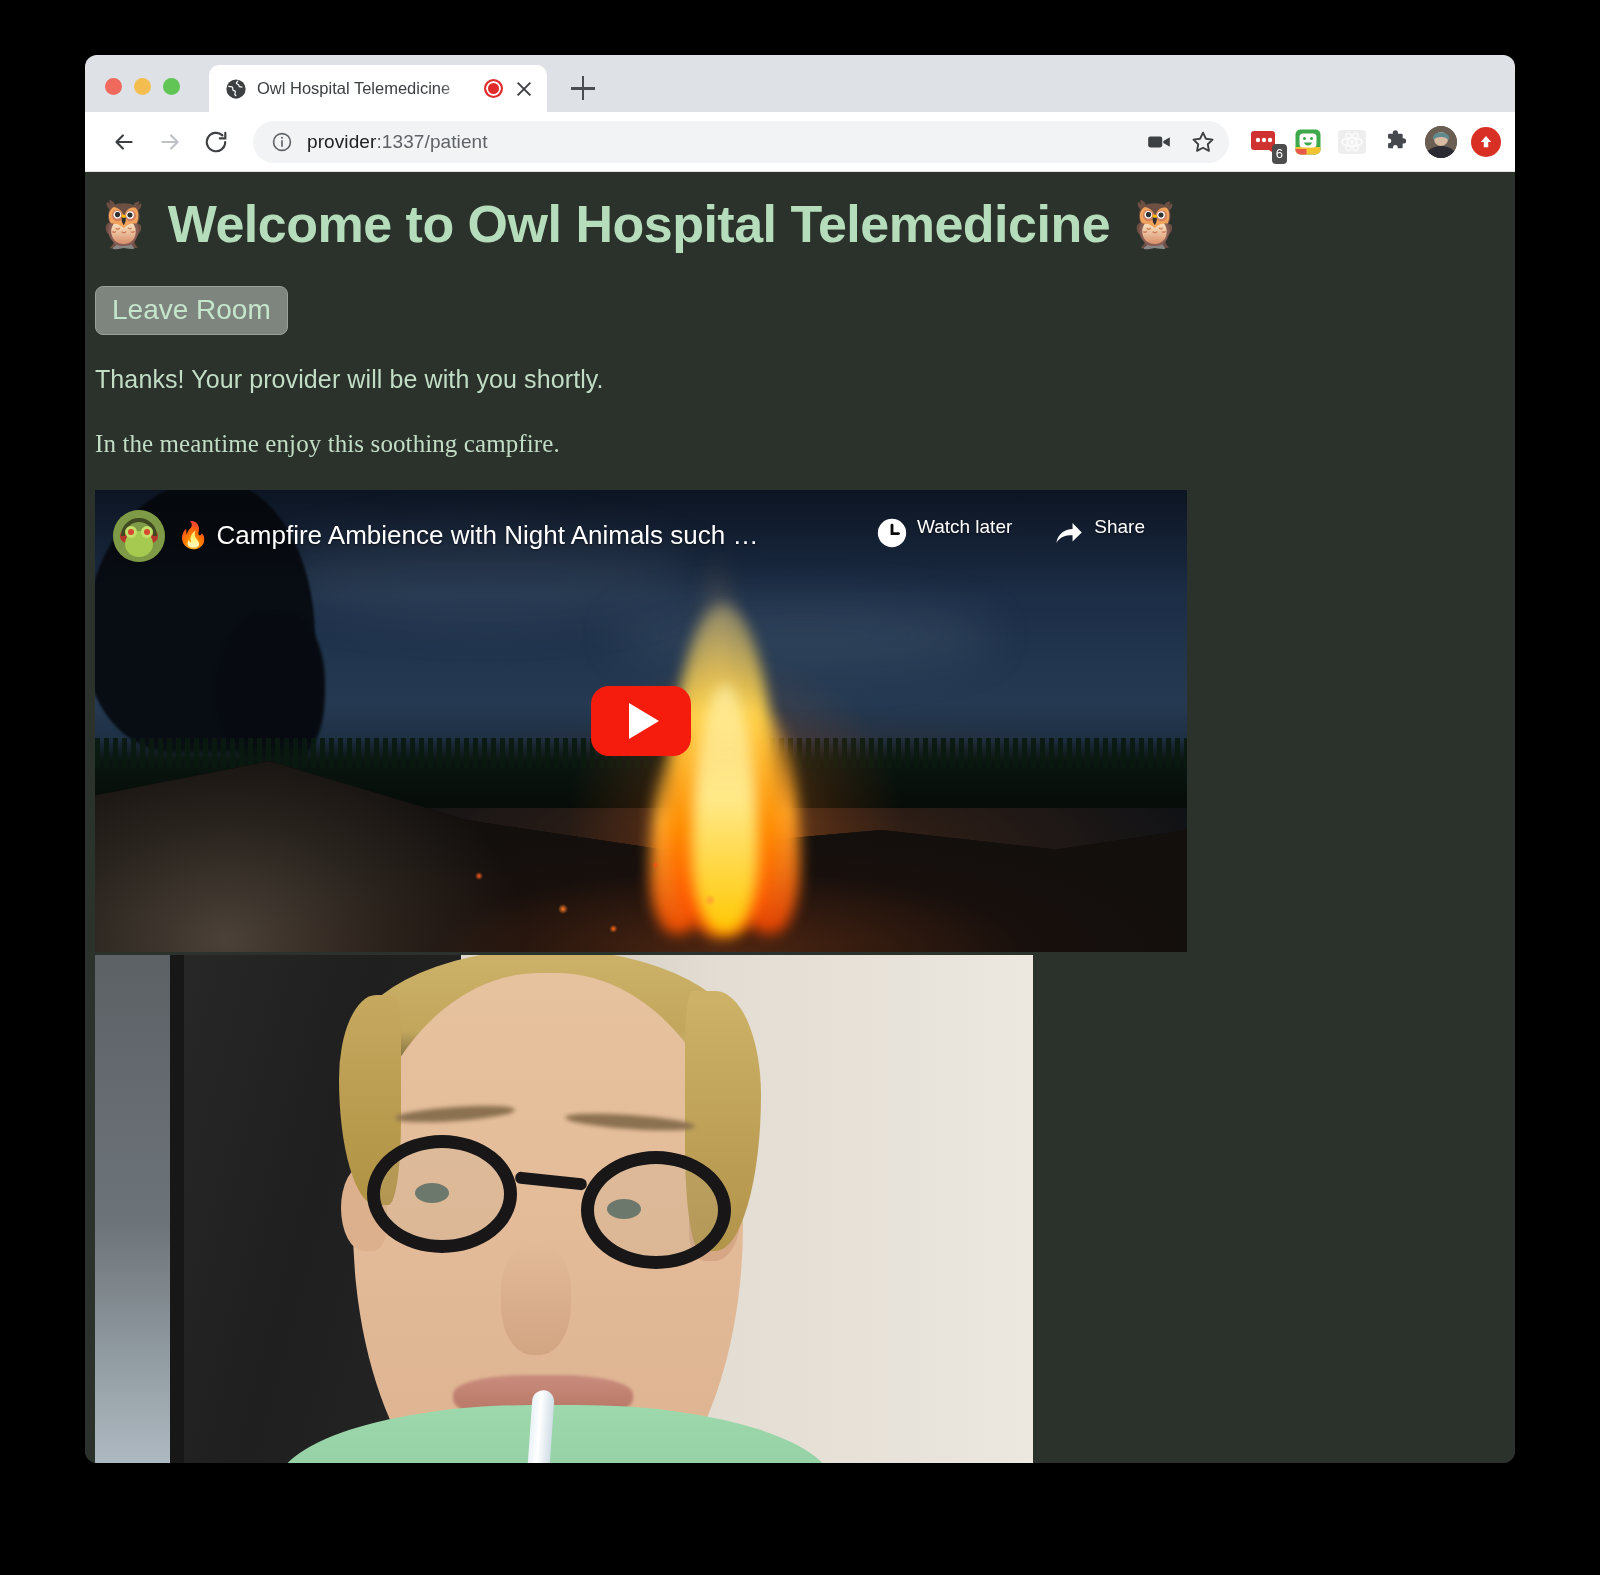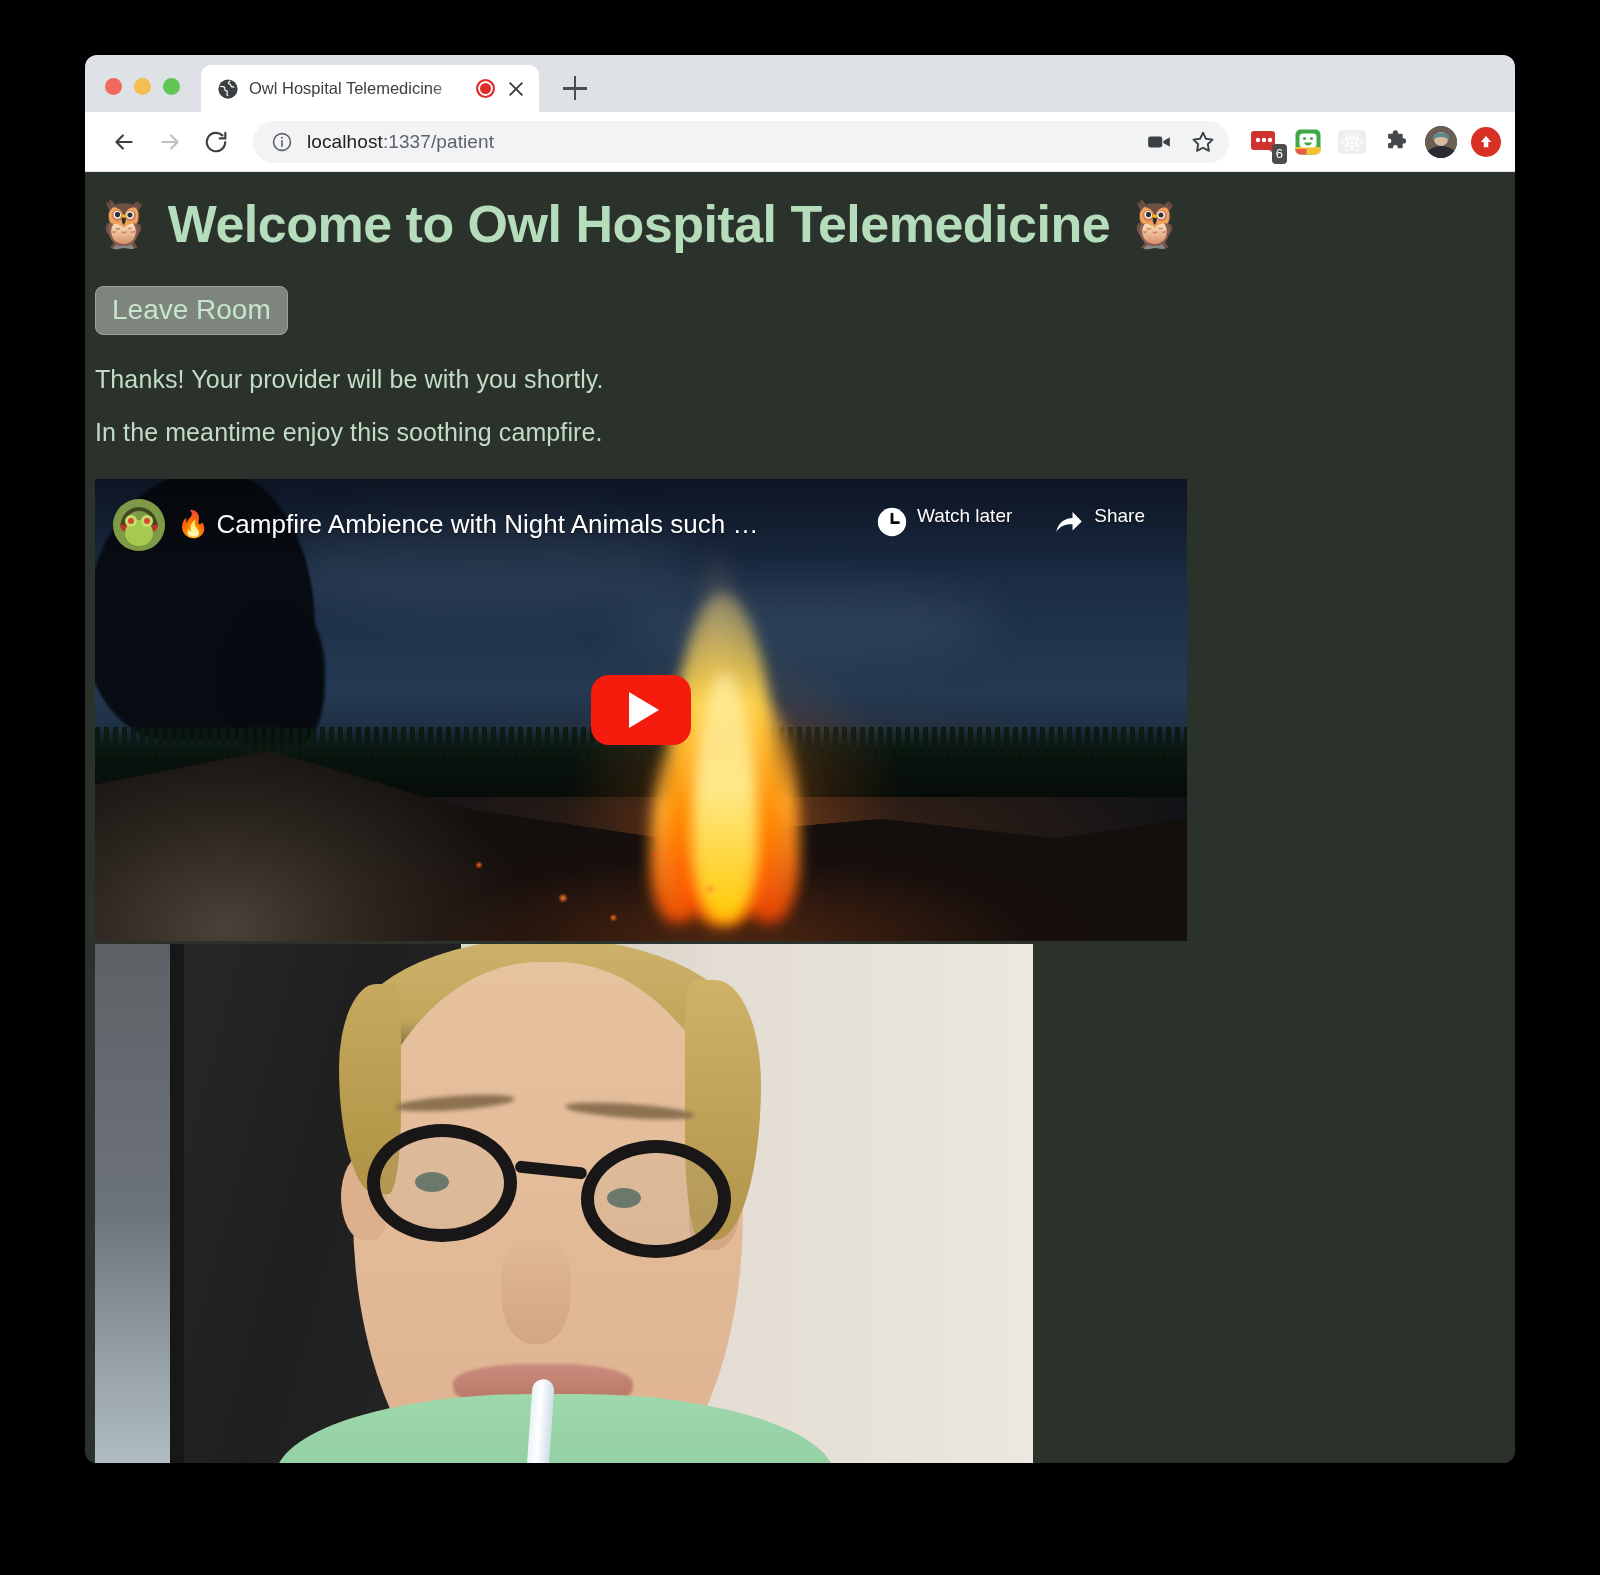--- a/index.html
+++ b/index.html
@@ -21,21 +21,21 @@
     background: #2b312b;
     box-shadow: 0 6px 30px rgba(0,0,0,0.6);
   }
 
   
   .tab-strip {
     height: 57px;
     background: #dee1e6;
     display: flex;
     align-items: flex-end;
-    padding-left: 6px;
+    padding-left: 14px;
     position: relative;
   }
   .traffic-lights {
     position: absolute;
     left: 20px; top: 23px;
     display: flex; gap: 12px;
     align-items: center;
   }
   .light { width: 17px; height: 17px; border-radius: 50%; }
   .light.red { background: #ef6a5d; }
@@ -182,21 +182,21 @@
     padding: 8px 16px 10px;
     line-height: 1.05;
   }
 
   .info-line {
     color: #c2ddc6;
     font-size: 25px;
     margin-top: 30px;
     letter-spacing: 0.1px;
   }
-  .info-line.second { margin-top: 24px; }
+  .info-line.second { margin-top: 36px; font-family: Liberation Serif, serif; }
 
   
   .video-embed {
     position: relative;
     width: 1092px; height: 462px;
     margin-top: 32px;
     overflow: hidden;
     background: #0a1526;
   }
   
@@ -470,21 +470,21 @@
     </span>
 
     <div class="omnibox">
       <span class="info-icon">
         <svg viewBox="0 0 24 24" width="22" height="22" fill="none" stroke="#5f6368" stroke-width="1.8">
           <circle cx="12" cy="12" r="9.2"></circle>
           <path d="M12 10.6v6" stroke-linecap="round"></path>
           <circle cx="12" cy="7.4" r="1.1" fill="#5f6368" stroke="none"></circle>
         </svg>
       </span>
-      <span class="url-text"><span class="host">localhost</span><span>:1337/patient</span></span>
+      <span class="url-text"><span class="host">provider</span><span>:1337/patient</span></span>
       <span class="omni-actions">
         <span class="omni-icon">
           <svg viewBox="0 0 24 24" width="26" height="26" fill="#3c4043">
             <rect x="2" y="7" width="13" height="10" rx="2"></rect>
             <path d="M16 11l6-3.4v8.8L16 13z"></path>
           </svg>
         </span>
         <span class="omni-icon">
           <svg viewBox="0 0 24 24" width="26" height="26" fill="none" stroke="#3c4043" stroke-width="1.7" stroke-linejoin="round">
             <path d="M12 3.4l2.7 5.6 6.1.8-4.4 4.3 1.1 6.1-5.5-2.9-5.5 2.9 1.1-6.1L3.2 9.8l6.1-.8z"></path>

